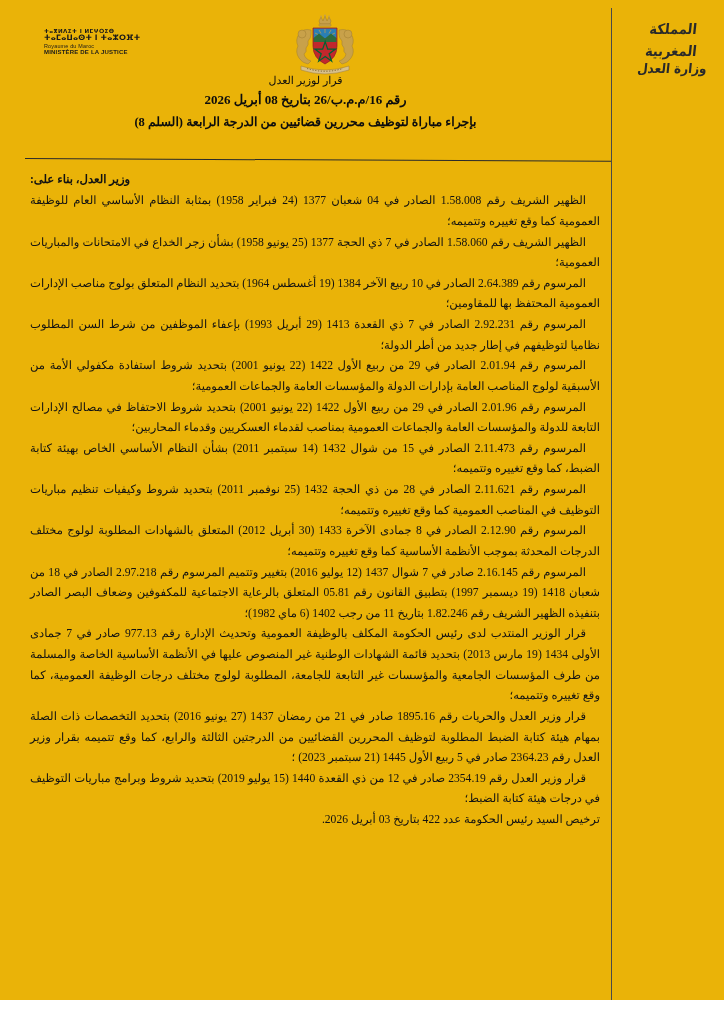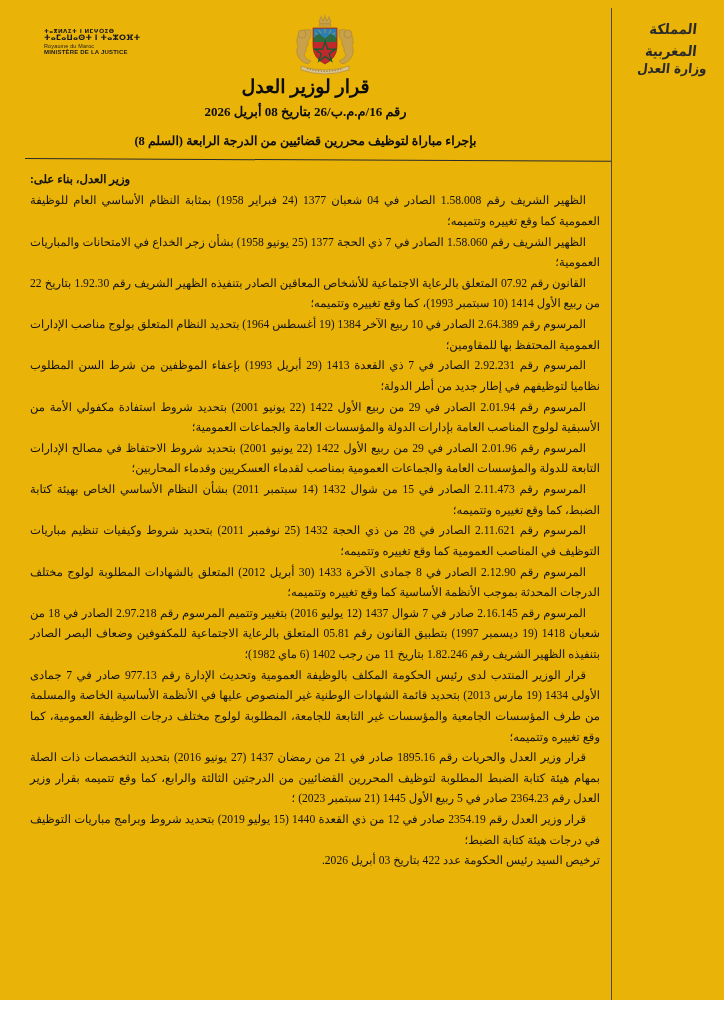--- a/index.html
+++ b/index.html
@@ -117,36 +117,36 @@
   
   .title-block {
     position: absolute;
     left: 0;
     top: 72px;
     width: 611px;
     text-align: center;
     color: #0d0d0d;
   }
   .title-main {
-    font-size: 19px;
-    font-weight: bold;
+    font-size: 11px;
+    font-weight: normal;
     line-height: 1.55;
     letter-spacing: 0.1px;
   }
   .title-ref {
     font-size: 13px;
     font-weight: bold;
     line-height: 1.6;
     margin-top: 1px;
   }
   .title-sub {
     font-size: 12.5px;
     font-weight: bold;
     line-height: 1.6;
-    margin-top: 8px;
+    margin-top: 1px;
   }
 
   
   .body-area {
     position: absolute;
     right: 124px;
     top: 170px;
     width: 570px;
     text-align: justify;
     text-justify: inter-word;
@@ -238,21 +238,20 @@
     </div>
   </div>
 
   <div class="hrule"></div>
 
   <div class="body-area">
     <p class="lead-line">وزير العدل، بناء على:</p>
 
     <p class="clause">الظهير الشريف رقم 1.58.008 الصادر في 04 شعبان 1377 (24 فبراير 1958) بمثابة النظام الأساسي العام للوظيفة العمومية كما وقع تغييره وتتميمه؛</p>
     <p class="clause">الظهير الشريف رقم 1.58.060 الصادر في 7 ذي الحجة 1377 (25 يونيو 1958) بشأن زجر الخداع في الامتحانات والمباريات العمومية؛</p>
-    <p class="clause">القانون رقم 07.92 المتعلق بالرعاية الاجتماعية للأشخاص المعاقين الصادر بتنفيذه الظهير الشريف رقم 1.92.30 بتاريخ 22 من ربيع الأول 1414 (10 سبتمبر 1993)، كما وقع تغييره وتتميمه؛</p>
     <p class="clause">المرسوم رقم 2.64.389 الصادر في 10 ربيع الآخر 1384 (19 أغسطس 1964) بتحديد النظام المتعلق بولوج مناصب الإدارات العمومية المحتفظ بها للمقاومين؛</p>
     <p class="clause">المرسوم رقم 2.92.231 الصادر في 7 ذي القعدة 1413 (29 أبريل 1993) بإعفاء الموظفين من شرط السن المطلوب نظاميا لتوظيفهم في إطار جديد من أطر الدولة؛</p>
     <p class="clause">المرسوم رقم 2.01.94 الصادر في 29 من ربيع الأول 1422 (22 يونيو 2001) بتحديد شروط استفادة مكفولي الأمة من الأسبقية لولوج المناصب العامة بإدارات الدولة والمؤسسات العامة والجماعات العمومية؛</p>
     <p class="clause">المرسوم رقم 2.01.96 الصادر في 29 من ربيع الأول 1422 (22 يونيو 2001) بتحديد شروط الاحتفاظ في مصالح الإدارات التابعة للدولة والمؤسسات العامة والجماعات العمومية بمناصب لقدماء العسكريين وقدماء المحاربين؛</p>
     <p class="clause">المرسوم رقم 2.11.473 الصادر في 15 من شوال 1432 (14 سبتمبر 2011) بشأن النظام الأساسي الخاص بهيئة كتابة الضبط، كما وقع تغييره وتتميمه؛</p>
     <p class="clause">المرسوم رقم 2.11.621 الصادر في 28 من ذي الحجة 1432 (25 نوفمبر 2011) بتحديد شروط وكيفيات تنظيم مباريات التوظيف في المناصب العمومية كما وقع تغييره وتتميمه؛</p>
     <p class="clause">المرسوم رقم 2.12.90 الصادر في 8 جمادى الآخرة 1433 (30 أبريل 2012) المتعلق بالشهادات المطلوبة لولوج مختلف الدرجات المحدثة بموجب الأنظمة الأساسية كما وقع تغييره وتتميمه؛</p>
     <p class="clause">المرسوم رقم 2.16.145 صادر في 7 شوال 1437 (12 يوليو 2016) بتغيير وتتميم المرسوم رقم 2.97.218 الصادر في 18 من شعبان 1418 (19 ديسمبر 1997) بتطبيق القانون رقم 05.81 المتعلق بالرعاية الاجتماعية للمكفوفين وضعاف البصر الصادر بتنفيذه الظهير الشريف رقم 1.82.246 بتاريخ 11 من رجب 1402 (6 ماي 1982)؛</p>
     <p class="clause">قرار الوزير المنتدب لدى رئيس الحكومة المكلف بالوظيفة العمومية وتحديث الإدارة رقم 977.13 صادر في 7 جمادى الأولى 1434 (19 مارس 2013) بتحديد قائمة الشهادات الوطنية غير المنصوص عليها في الأنظمة الأساسية الخاصة والمسلمة من طرف المؤسسات الجامعية والمؤسسات غير التابعة للجامعة، المطلوبة لولوج مختلف درجات الوظيفة العمومية، كما وقع تغييره وتتميمه؛</p>
     <p class="clause">قرار وزير العدل والحريات رقم 1895.16 صادر في 21 من رمضان 1437 (27 يونيو 2016) بتحديد التخصصات ذات الصلة بمهام هيئة كتابة الضبط المطلوبة لتوظيف المحررين القضائيين من الدرجتين الثالثة والرابع، كما وقع تتميمه بقرار وزير العدل رقم 2364.23 صادر في 5 ربيع الأول 1445 (21 سبتمبر 2023) ؛</p>

